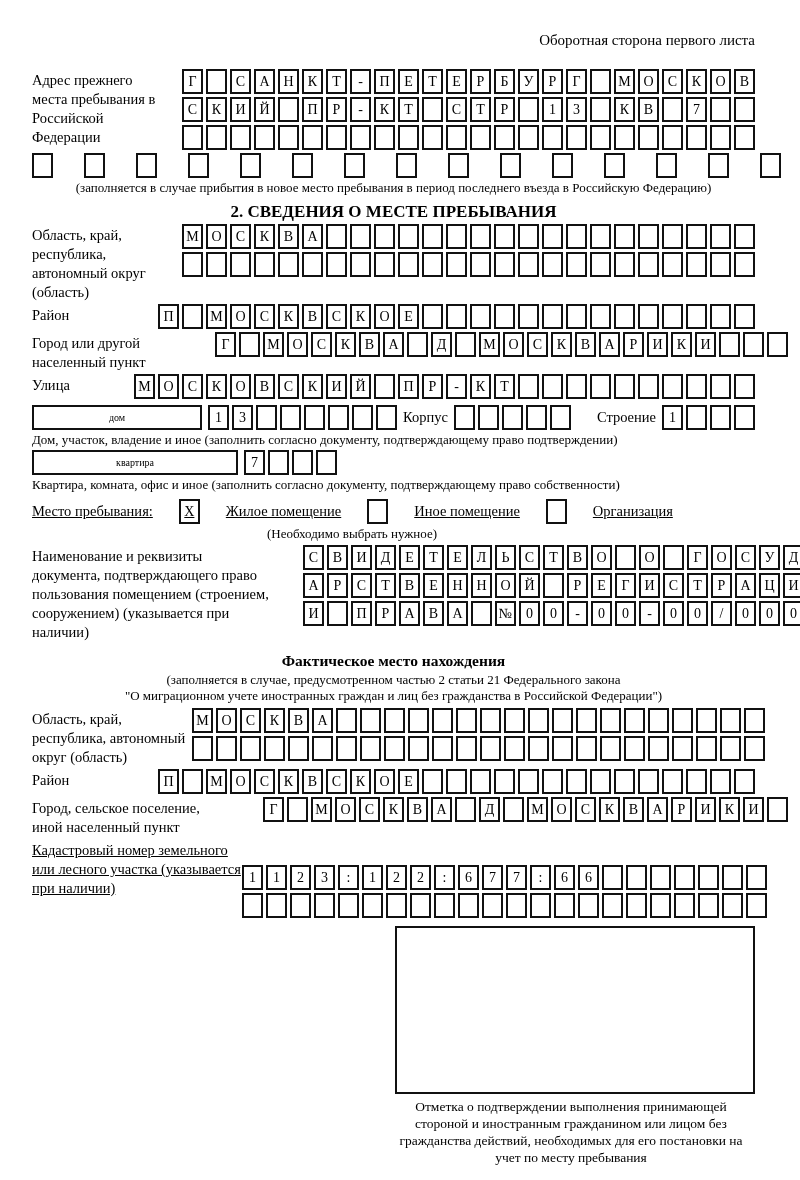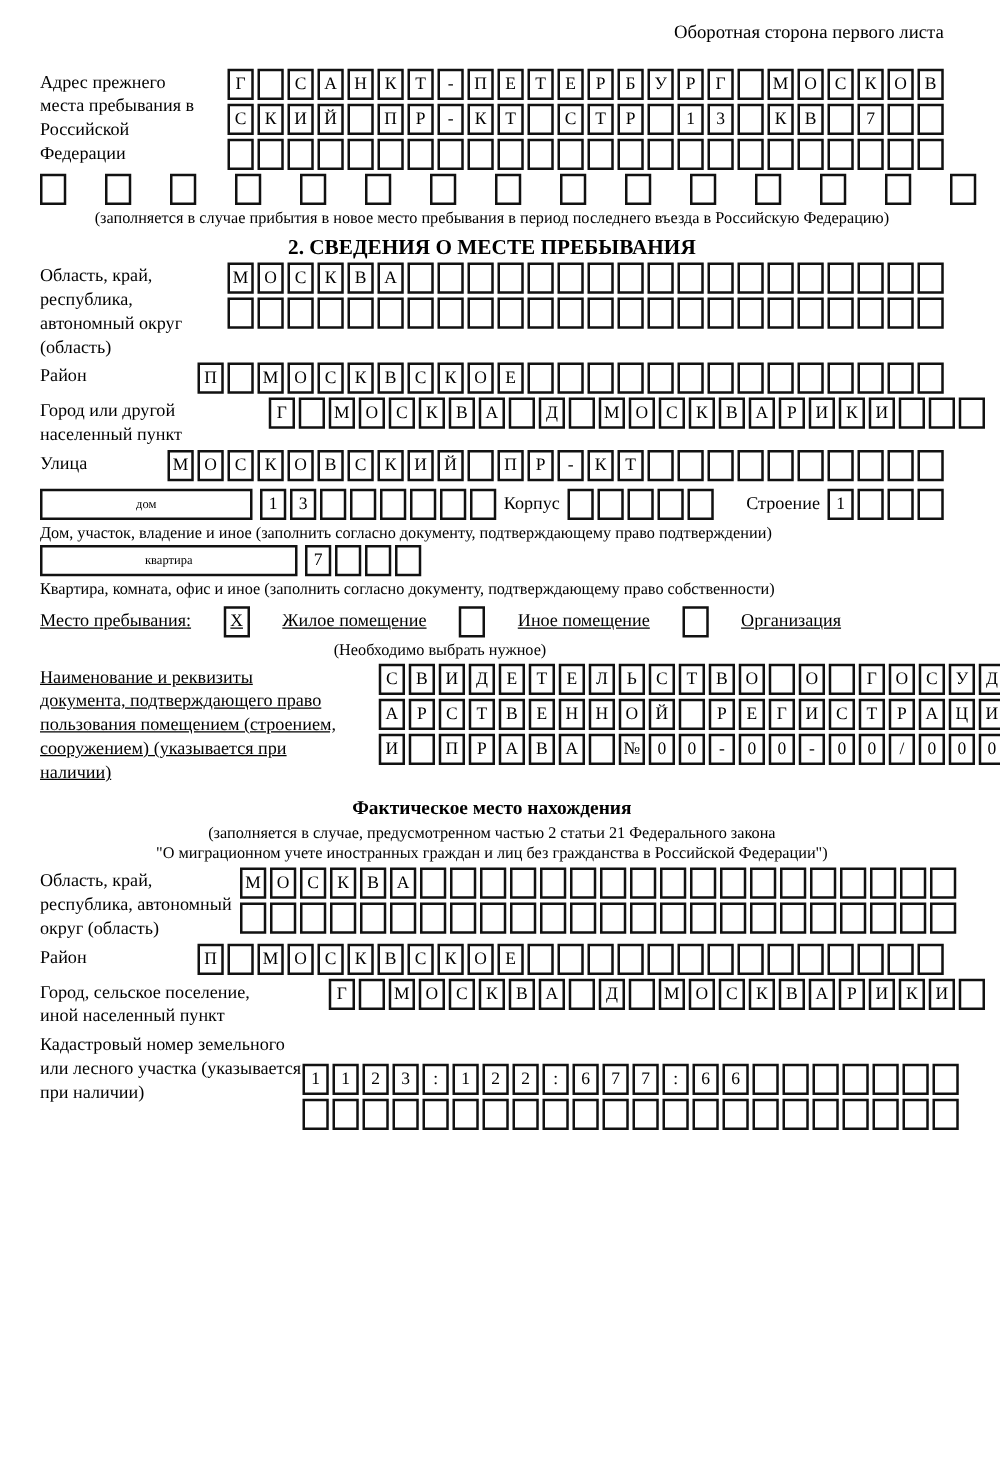--- a/index.html
+++ b/index.html
@@ -1,17 +1,17 @@
 <!DOCTYPE html>
 <html><head>
 <meta charset="utf-8">
 <style>
   html,body{margin:0;padding:0;background:#fff;width:800px;height:1180px;overflow:hidden;}
   body{font-family:"Liberation Serif","DejaVu Serif",serif;color:#000;}
-  .page{box-sizing:border-box;width:800px;height:1012px;padding:18px 45px 0 32px;}
+  .page{box-sizing:border-box;width:800px;height:1012px;padding:32px 45px 0 32px;}
   .hdr{text-align:right;font-size:15px;}
   .form-line{display:flex;align-items:flex-start;}
   .label{font-size:14.5px;line-height:19px;flex-shrink:0;padding-top:2px;}
   .stack{margin-left:auto;display:flex;flex-direction:column;gap:3px;align-items:flex-end;}
   .cells{display:flex;gap:3px;margin-left:auto;}
   .cells.noauto{margin-left:0;}
   .cell{box-sizing:content-box;width:17px;height:21px;border:2px solid #111;display:inline-flex;align-items:center;justify-content:center;font-size:14px;line-height:1;background:#fff;flex-shrink:0;}
   .caption{font-size:13px;line-height:16px;}
   .center{text-align:center;}
   h2{font-size:17px;text-align:center;margin:6px 0 2px 0;}
@@ -354,21 +354,21 @@
     <span class="cell">X</span>
     <span>Жилое помещение</span>
     <span class="cell"></span>
     <span>Иное помещение</span>
     <span class="cell"></span>
     <span>Организация</span>
   </div>
   <div class="caption mt2" style="text-align:center;width:640px;">(Необходимо выбрать нужное)</div>
 
   <div class="form-line mt3">
-    <div class="label" style="width:240px;text-decoration:underline;">Наименование и реквизиты документа, подтверждающего право пользования помещением (строением, сооружением) (указывается при наличии)</div>
+    <div class="label" style="width:240px;">Наименование и реквизиты документа, подтверждающего право пользования помещением (строением, сооружением) (указывается при наличии)</div>
     <div class="stack">
       <div class="cells noauto">
           <span class="cell">С</span>
           <span class="cell">В</span>
           <span class="cell">И</span>
           <span class="cell">Д</span>
           <span class="cell">Е</span>
           <span class="cell">Т</span>
           <span class="cell">Е</span>
           <span class="cell">Л</span>
@@ -550,21 +550,21 @@
         <span class="cell">А</span>
         <span class="cell">Р</span>
         <span class="cell">И</span>
         <span class="cell">К</span>
         <span class="cell">И</span>
         <span class="cell"></span>
       </div>
   </div>
 
   <div class="form-line mt2">
-    <div class="label" style="width:210px;">Кадастровый номер земельного или лесного участка (указывается при наличии)</div>
+    <div class="label" style="width:210px;text-decoration:underline;">Кадастровый номер земельного или лесного участка (указывается при наличии)</div>
     <div class="stack kad-stack">
       <div class="cells noauto">
           <span class="cell">1</span>
           <span class="cell">1</span>
           <span class="cell">2</span>
           <span class="cell">3</span>
           <span class="cell">:</span>
           <span class="cell">1</span>
           <span class="cell">2</span>
           <span class="cell">2</span>
@@ -603,14 +603,18 @@
           <span class="cell"></span>
           <span class="cell"></span>
           <span class="cell"></span>
           <span class="cell"></span>
           <span class="cell"></span>
           <span class="cell"></span>
         </div>
     </div>
   </div>
 
+  <div class="stamp-wrap">
+    <div class="stamp-box"></div>
+    <div class="stamp-caption">Отметка о подтверждении выполнения принимающей стороной и иностранным гражданином или лицом без гражданства действий, необходимых для его постановки на учет по месту пребывания</div>
+  </div>
 
 </div>
 
 </body></html>

